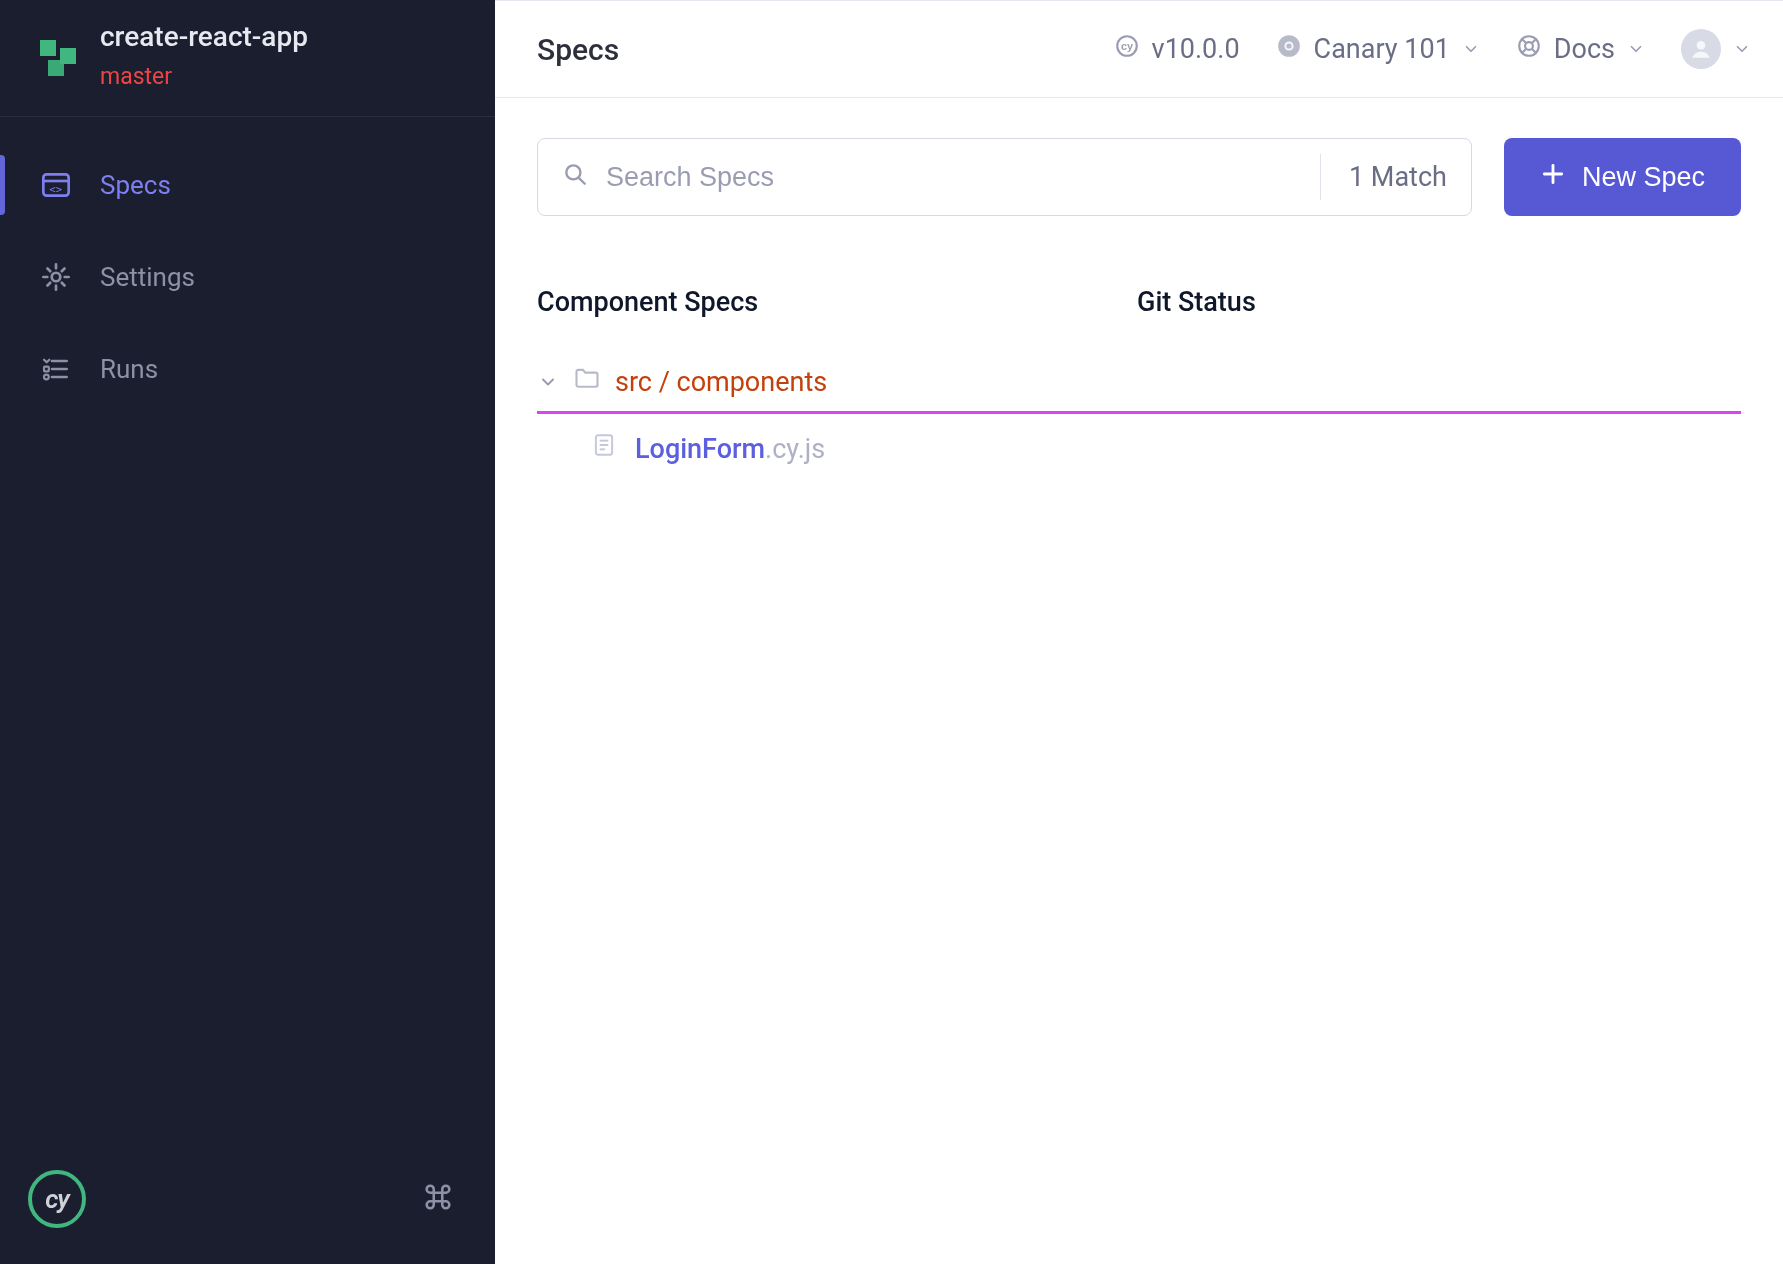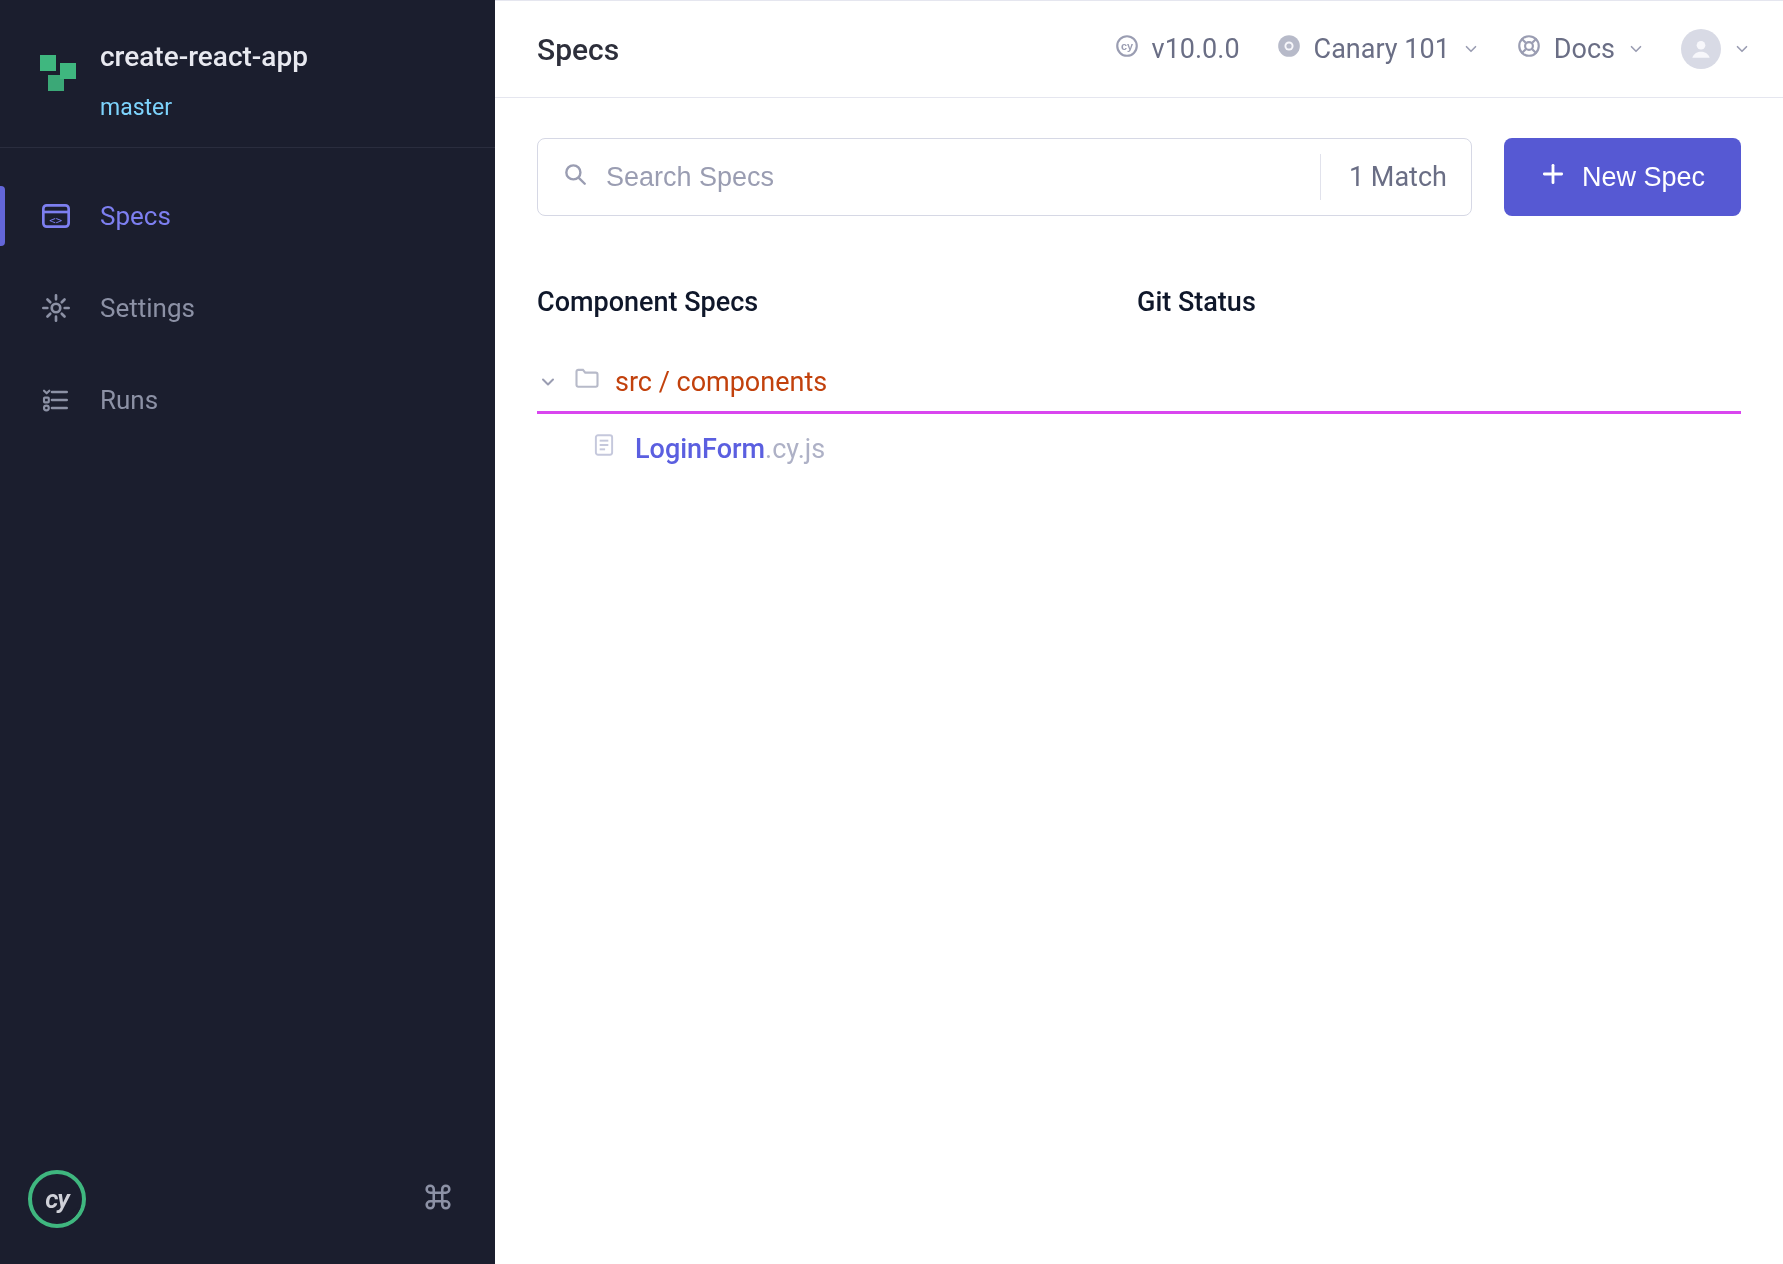--- a/index.html
+++ b/index.html
@@ -36,26 +36,25 @@
 }
 .project-logo .sq { position: absolute; width: 16px; height: 16px; background: #3fb77f; }
 .project-logo .sq.a { top: 0; left: 0; }
 .project-logo .sq.b { top: 8px; left: 20px; }
 .project-logo .sq.c { top: 20px; left: 8px; opacity: .9; }
 .project-title {
   color: #e8e9f0;
   font-size: 28px;
   font-weight: 500;
   line-height: 1.2;
-  margin-top: 20px;
 }
 .project-branch {
-  color: #7dd3fc;
+  color: #ef4444;
   font-size: 23px;
-  margin-top: 20px;
+  margin-top: 9px;
 }
 
 .nav {
   padding-top: 28px;
   display: flex;
   flex-direction: column;
   gap: 12px;
 }
 .nav-item {
   display: flex;

